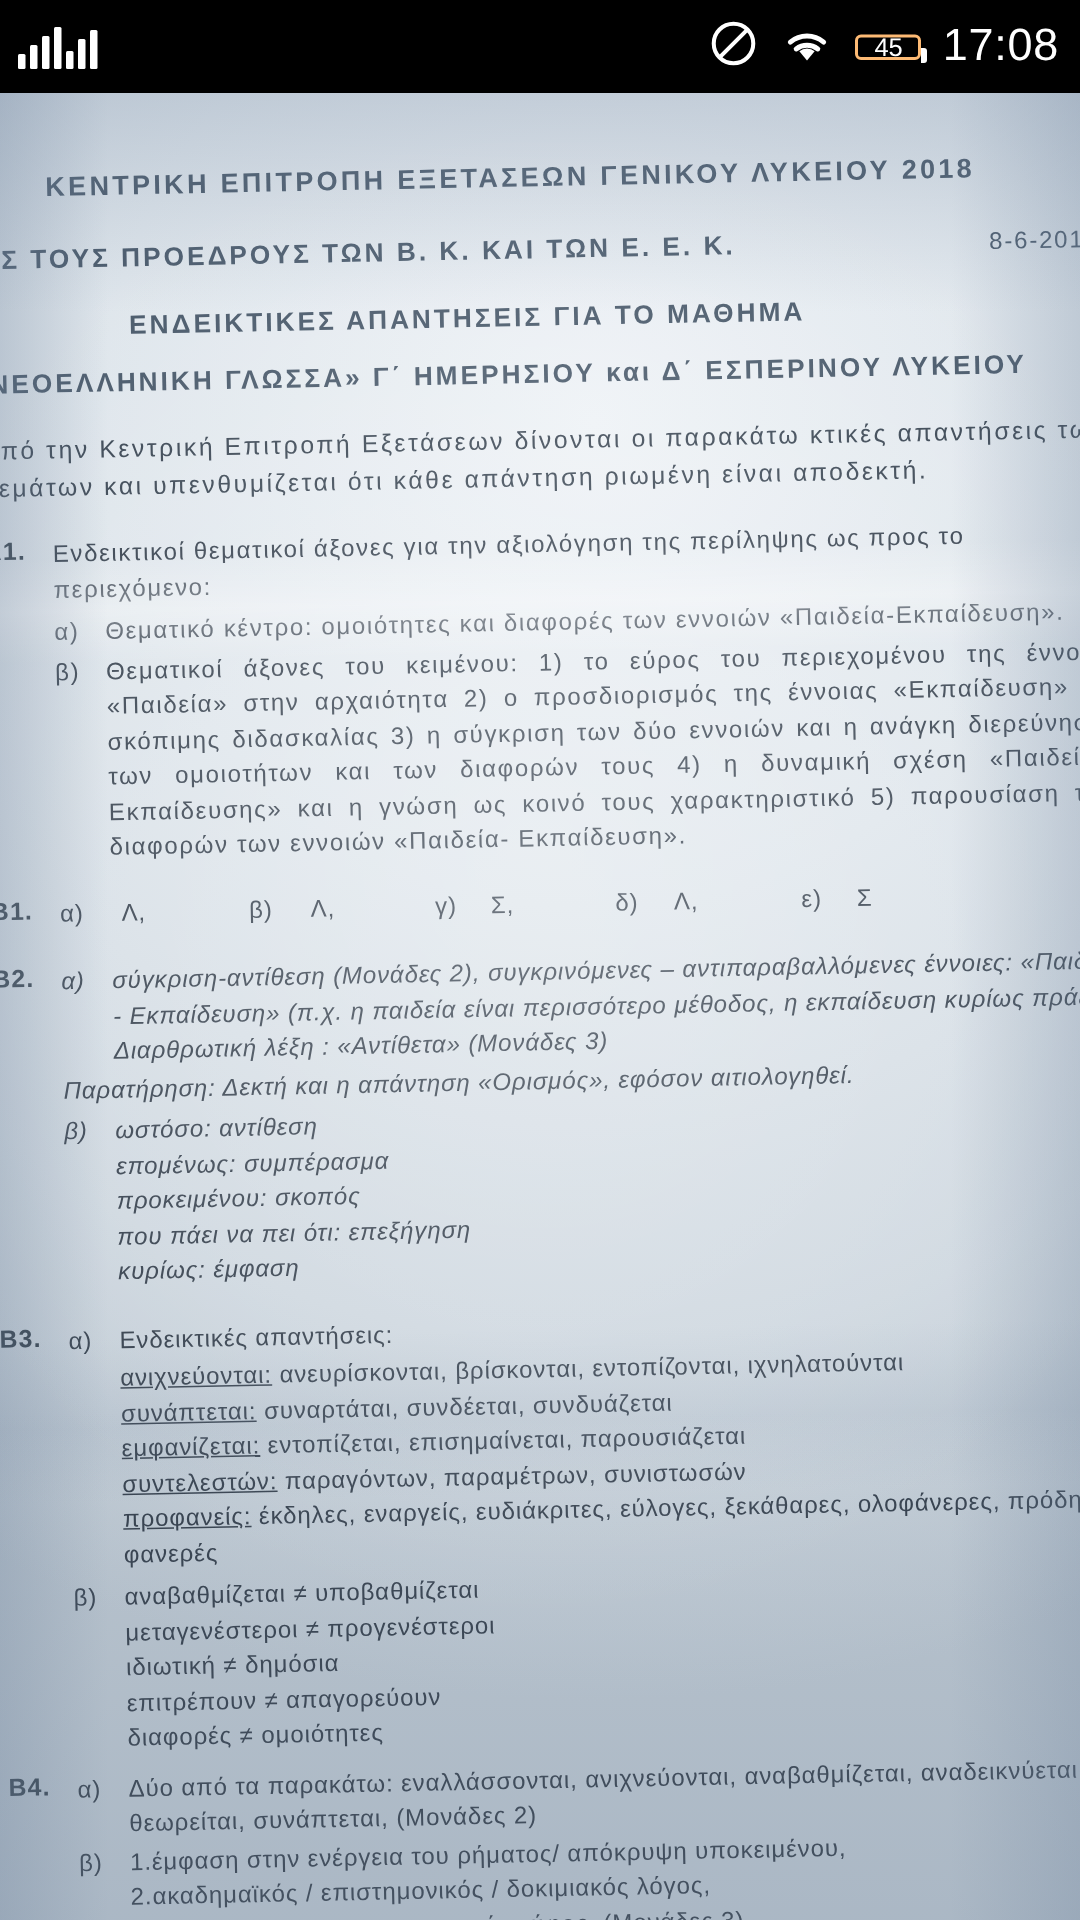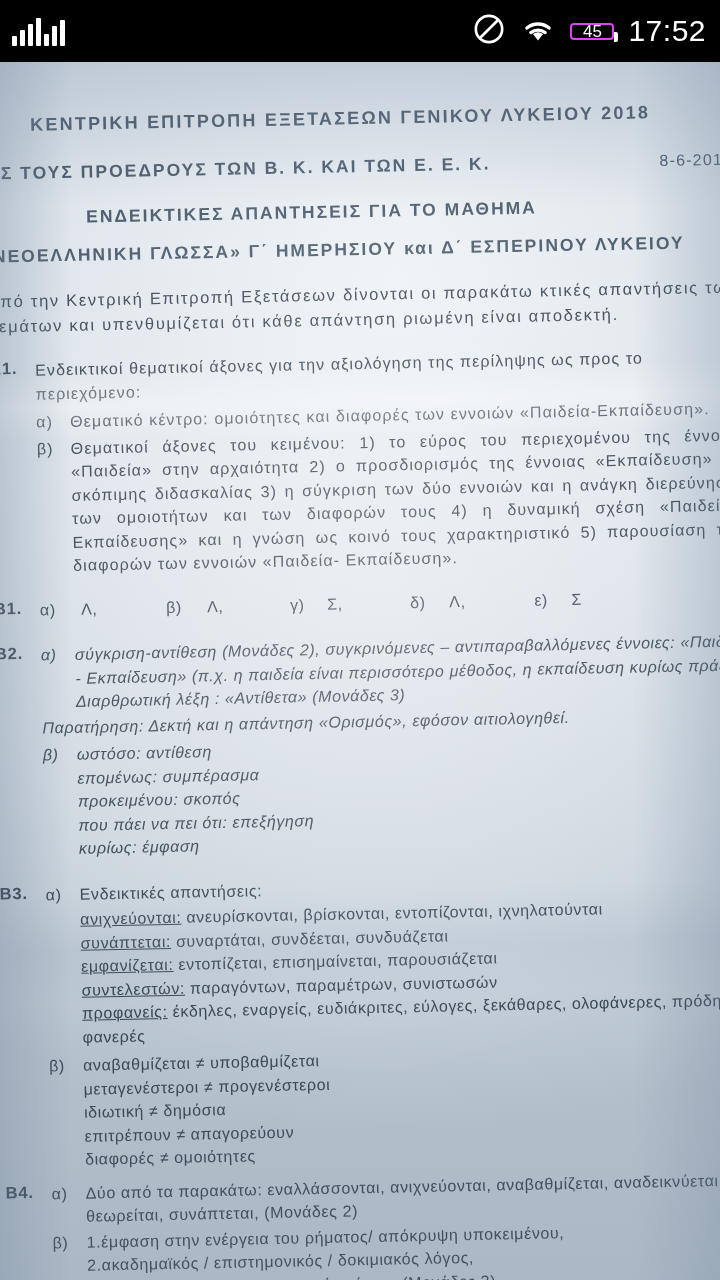--- a/index.html
+++ b/index.html
@@ -55,21 +55,21 @@
   #clock {
     font-size: 30px;
     letter-spacing: 0.5px;
     color: #fff;
     font-family: "Liberation Sans", sans-serif;
   }
   #battery {
     position: relative;
     width: 44px;
     height: 17px;
-    border: 2px solid #d946ef;
+    border: 2px solid #fdba74;
     border-radius: 4px;
     display: flex;
     align-items: center;
     justify-content: center;
   }
   #battery::after {
     content: "";
     position: absolute;
     right: -6px; top: 7px;
     width: 4px; height: 10px;
@@ -213,21 +213,21 @@
         <path d="M12 17.6 L15.4 13.4 A5.6 5.6 0 0 0 8.6 13.4 Z" fill="#ffffff"></path>
         <path d="M4.6 9.4 A11.4 11.4 0 0 1 19.4 9.4" fill="none" stroke="#ffffff" stroke-width="2.2" stroke-linecap="round"></path>
         <path d="M7.2 12.4 A8 8 0 0 1 16.8 12.4" fill="none" stroke="#ffffff" stroke-width="2.2" stroke-linecap="round"></path>
       </svg>
     </span>
 
     <span id="battery">
       <span>45</span>
     </span>
 
-    <span id="clock">17:52</span>
+    <span id="clock">17:08</span>
   </div>
 </div>
 
 <div id="photo">
 
   <div id="page">
     <div class="doc">
 
       <div style="height:42px"></div>
       <div class="ttl b" style="padding-left:46px; font-size:18px; letter-spacing:2.2px;">ΚΕΝΤΡΙΚΗ ΕΠΙΤΡΟΠΗ ΕΞΕΤΑΣΕΩΝ ΓΕΝΙΚΟΥ ΛΥΚΕΙΟΥ 2018</div>

